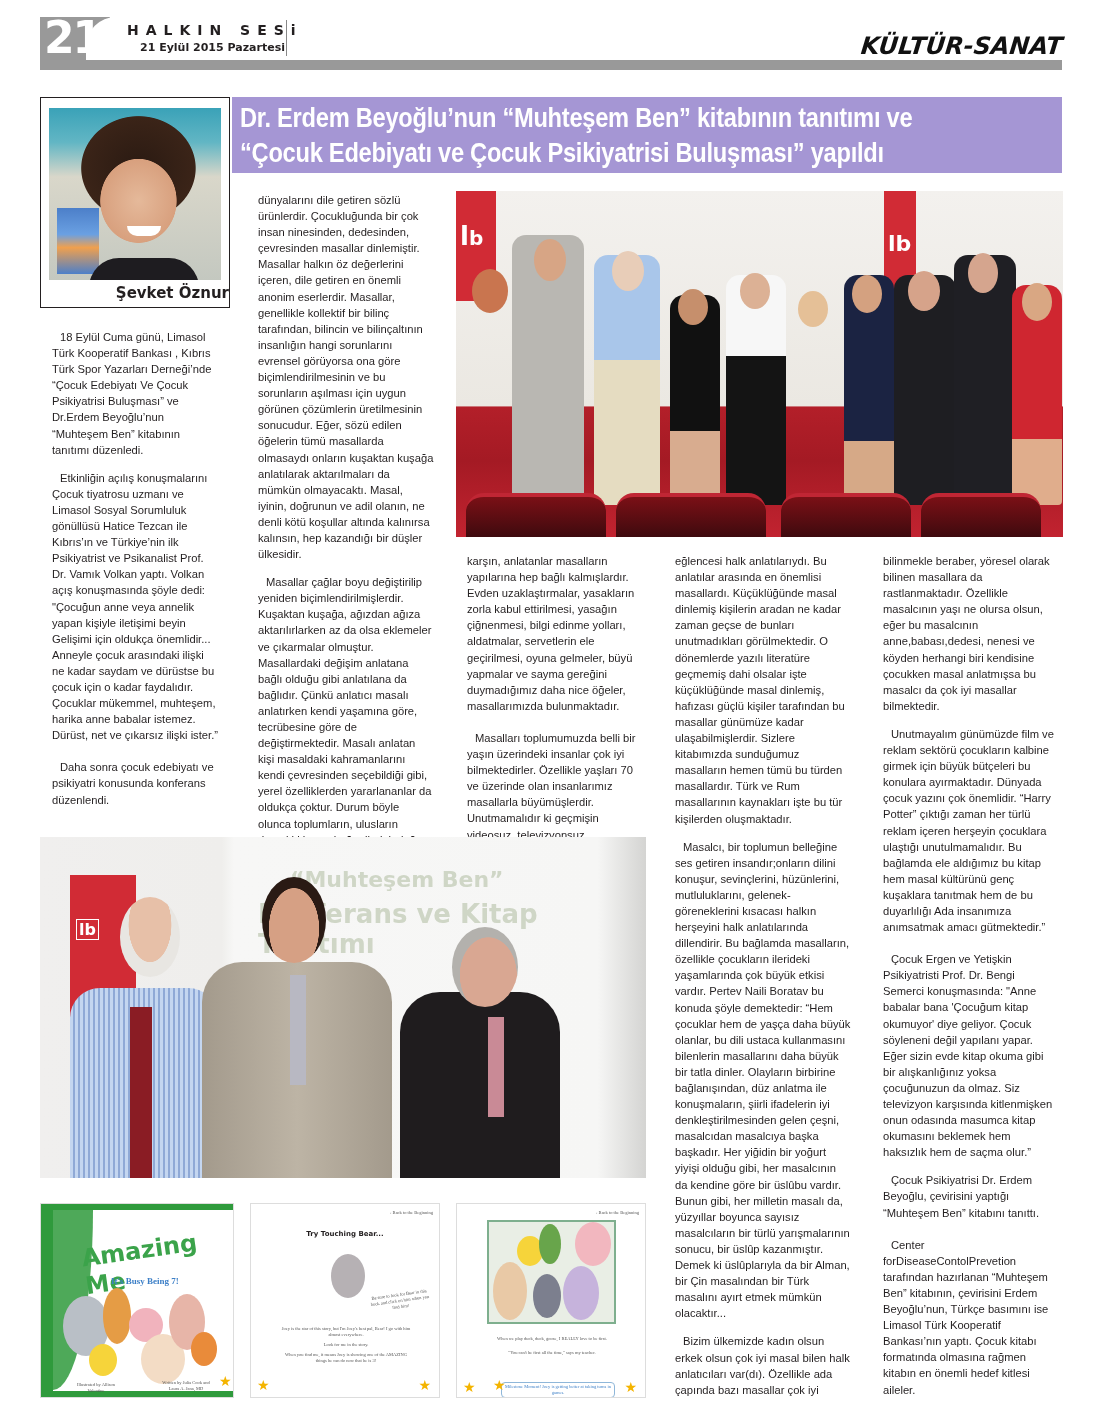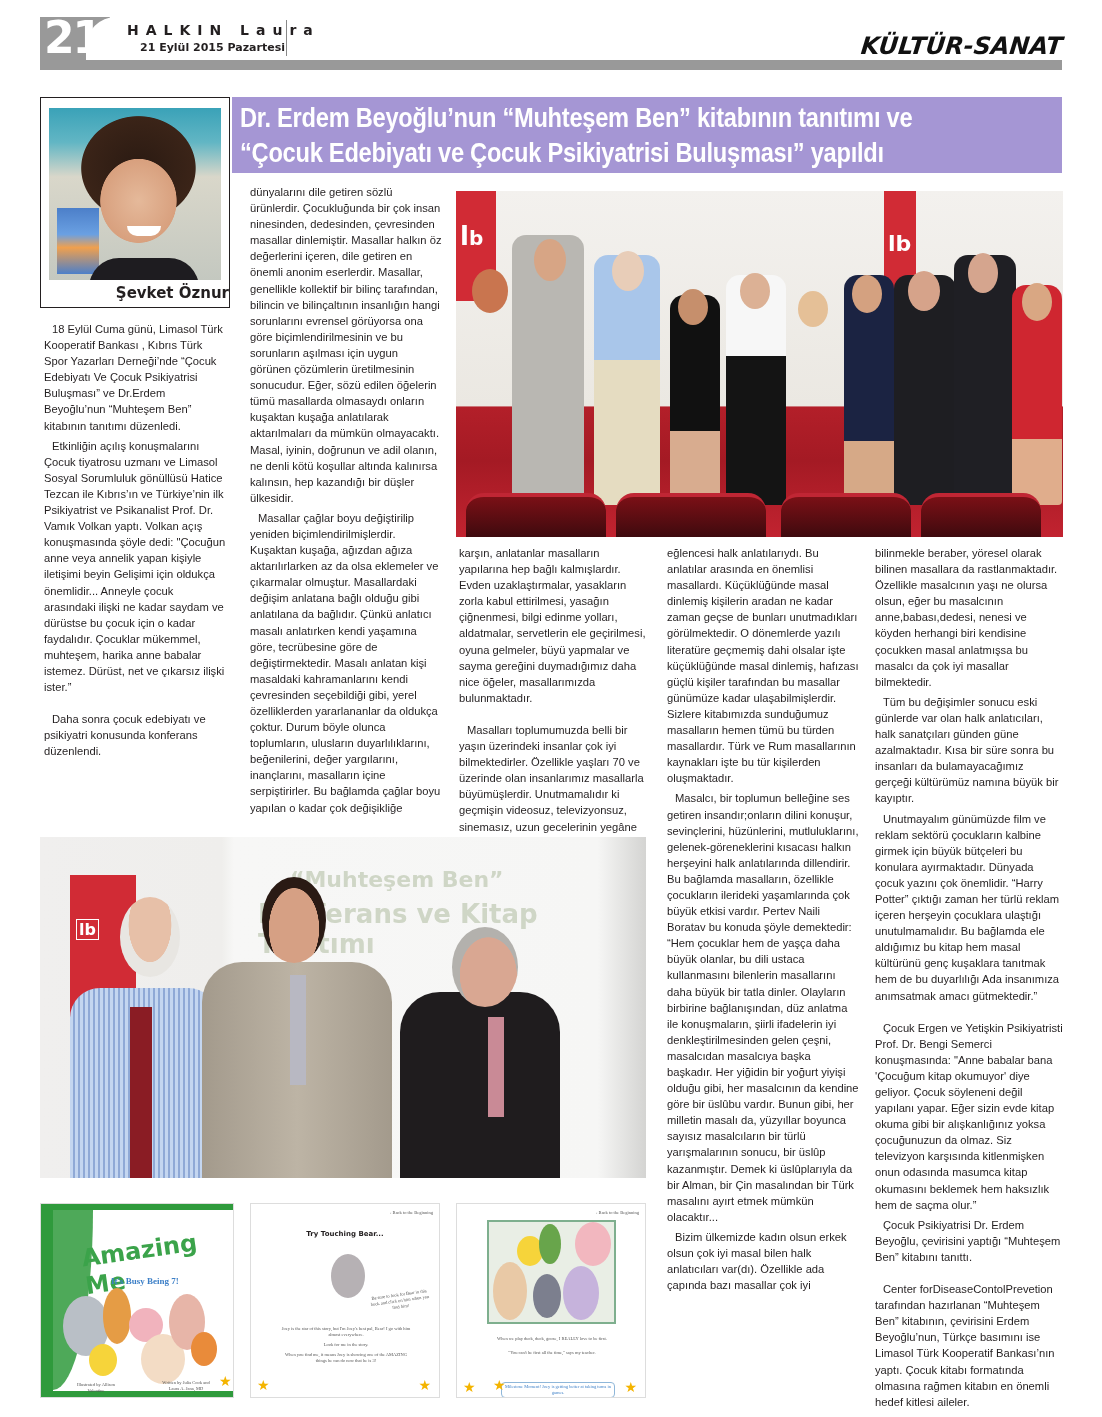--- a/index.html
+++ b/index.html
@@ -25,21 +25,21 @@
     background: radial-gradient(ellipse 40% 44% at 52% 54%, #e5b99a 0%, #d8a07e 55%, rgba(0,0,0,0) 56%),
                 radial-gradient(ellipse 55% 50% at 52% 35%, #2a1a12 0%, #3b2418 60%, rgba(0,0,0,0) 61%),
                 linear-gradient(180deg, #3aa2b8 0%, #62b6c4 20%, #d9d7ca 40%, #c4c8c0 100%); }
   .author-photo .book { position:absolute; left:8px; top:100px; width:42px; height:66px; background:linear-gradient(180deg,#4c7fc9,#6aa0e2 40%,#f0a04e 60%,#4c7fc9); }
   .author-photo .shirt { position:absolute; left:40px; top:150px; width:110px; height:30px; background:#1e1c20; border-radius:40px 40px 0 0; }
   .author-photo .smile { position:absolute; left:78px; top:118px; width:34px; height:10px; background:#fff; border-radius:0 0 16px 16px; }
   .author-name { position:absolute; left:0; top:186px; width:100%; text-align:right; font-family:"DejaVu Sans", sans-serif; font-weight:bold; font-size:15px; color:#231f20; }
 
   
   .col { position:absolute; font-family:"Liberation Sans", sans-serif; font-size:11.2px; line-height:16.1px; color:#231f20; }
-  .col p { margin:4px; text-indent:8px; }
+  .col p { margin:12px; text-indent:8px; }
   .col p.gap { margin-top:16px; }
   .col p.noindent { text-indent:0; }
   .c1 { left:40px; top:317px; width:190px; }
   .c2 { left:246px; top:180px; width:200px; }
   .c3 { left:455px; top:541px; width:200px; }
   .c4 { left:663px; top:541px; width:200px; }
   .c5 { left:871px; top:541px; width:196px; }
 
   
   .photo { position:absolute; overflow:hidden; }
@@ -64,21 +64,21 @@
   .tiny { position:absolute; font-family:"Liberation Serif", serif; color:#555; font-size:4.5px; line-height:6px; text-align:center; }
   .star { position:absolute; color:#f4b400; font-size:14px; line-height:14px; }
   .critter { position:absolute; border-radius:50%; }
 </style>
 </head>
 <body>
 
 <div class="page-no-box"></div>
 <div class="page-no-curve"></div>
 <div class="page-no">21</div>
-<div class="paper-name">HALKIN Laura</div>
+<div class="paper-name">HALKIN SESi</div>
 <div class="paper-date">21 Eylül 2015 Pazartesi</div>
 <div class="mast-divider"></div>
 <div class="section-name">KÜLTÜR-SANAT</div>
 <div class="mast-bar"></div>
 
 <div class="author-box">
   <div class="author-photo">
     <div class="book"></div>
     <div class="shirt"></div>
     <div class="smile"></div>
@@ -144,21 +144,20 @@
 </div>
 
 <div class="col c4">
   <p class="noindent">eğlencesi halk anlatılarıydı. Bu anlatılar arasında en önemlisi masallardı. Küçüklüğünde masal dinlemiş kişilerin aradan ne kadar zaman geçse de bunları unutmadıkları görülmektedir. O dönemlerde yazılı literatüre geçmemiş dahi olsalar işte küçüklüğünde masal dinlemiş, hafızası güçlü kişiler tarafından bu masallar günümüze kadar ulaşabilmişlerdir. Sizlere kitabımızda sunduğumuz masalların hemen tümü bu türden masallardır. Türk ve Rum masallarının kaynakları işte bu tür kişilerden oluşmaktadır.</p>
   <p>Masalcı, bir toplumun belleğine ses getiren insandır;onların dilini konuşur, sevinçlerini, hüzünlerini, mutluluklarını, gelenek-göreneklerini kısacası halkın herşeyini halk anlatılarında dillendirir. Bu bağlamda masalların, özellikle çocukların ilerideki yaşamlarında çok büyük etkisi vardır. Pertev Naili Boratav bu konuda şöyle demektedir: “Hem çocuklar hem de yaşça daha büyük olanlar, bu dili ustaca kullanmasını bilenlerin masallarını daha büyük bir tatla dinler. Olayların birbirine bağlanışından, düz anlatma ile konuşmaların, şiirli ifadelerin iyi denkleştirilmesinden gelen çeşni, masalcıdan masalcıya başka başkadır. Her yiğidin bir yoğurt yiyişi olduğu gibi, her masalcının da kendine göre bir üslûbu vardır. Bunun gibi, her milletin masalı da, yüzyıllar boyunca sayısız masalcıların bir türlü yarışmalarının sonucu, bir üslûp kazanmıştır. Demek ki üslûplarıyla da bir Alman, bir Çin masalından bir Türk masalını ayırt etmek mümkün olacaktır...</p>
   <p>Bizim ülkemizde kadın olsun erkek olsun çok iyi masal bilen halk anlatıcıları var(dı). Özellikle ada çapında bazı masallar çok iyi</p>
 </div>
 
 <div class="col c5">
   <p class="noindent">bilinmekle beraber, yöresel olarak bilinen masallara da rastlanmaktadır. Özellikle masalcının yaşı ne olursa olsun, eğer bu masalcının anne,babası,dedesi, nenesi ve köyden herhangi biri kendisine çocukken masal anlatmışsa bu masalcı da çok iyi masallar bilmektedir.</p>
-  <p>Tüm bu değişimler sonucu eski günlerde var olan halk anlatıcıları, halk sanatçıları günden güne azalmaktadır. Kısa bir süre sonra bu insanları da bulamayacağımız gerçeği kültürümüz namına büyük bir kayıptır.</p>
   <p>Unutmayalım günümüzde film ve reklam sektörü çocukların kalbine girmek için büyük bütçeleri bu konulara ayırmaktadır. Dünyada çocuk yazını çok önemlidir. “Harry Potter” çıktığı zaman her türlü reklam içeren herşeyin çocuklara ulaştığı unutulmamalıdır. Bu bağlamda ele aldığımız bu kitap hem masal kültürünü genç kuşaklara tanıtmak hem de bu duyarlılığı Ada insanımıza anımsatmak amacı gütmektedir.”</p>
   <p class="gap">Çocuk Ergen ve Yetişkin Psikiyatristi Prof. Dr. Bengi Semerci konuşmasında: "Anne babalar bana 'Çocuğum kitap okumuyor' diye geliyor. Çocuk söyleneni değil yapılanı yapar. Eğer sizin evde kitap okuma gibi bir alışkanlığınız yoksa çocuğunuzun da olmaz. Siz televizyon karşısında kitlenmişken onun odasında masumca kitap okumasını beklemek hem haksızlık hem de saçma olur.”</p>
   <p>Çocuk Psikiyatrisi Dr. Erdem Beyoğlu, çevirisini yaptığı “Muhteşem Ben” kitabını tanıttı.</p>
   <p class="gap">Center forDiseaseContolPrevetion tarafından hazırlanan “Muhteşem Ben” kitabının, çevirisini Erdem Beyoğlu’nun, Türkçe basımını ise Limasol Türk Kooperatif Bankası’nın yaptı. Çocuk kitabı formatında olmasına rağmen kitabın en önemli hedef kitlesi aileler.</p>
 </div>
 
 <div class="photo photo-trio">
   <div class="banner" style="left:30px;top:38px;width:66px;height:290px;">
     <span class="mark" style="left:6px;top:44px;font-size:16px;border:1px solid #fff;padding:0 2px;">lb</span>
   </div>

